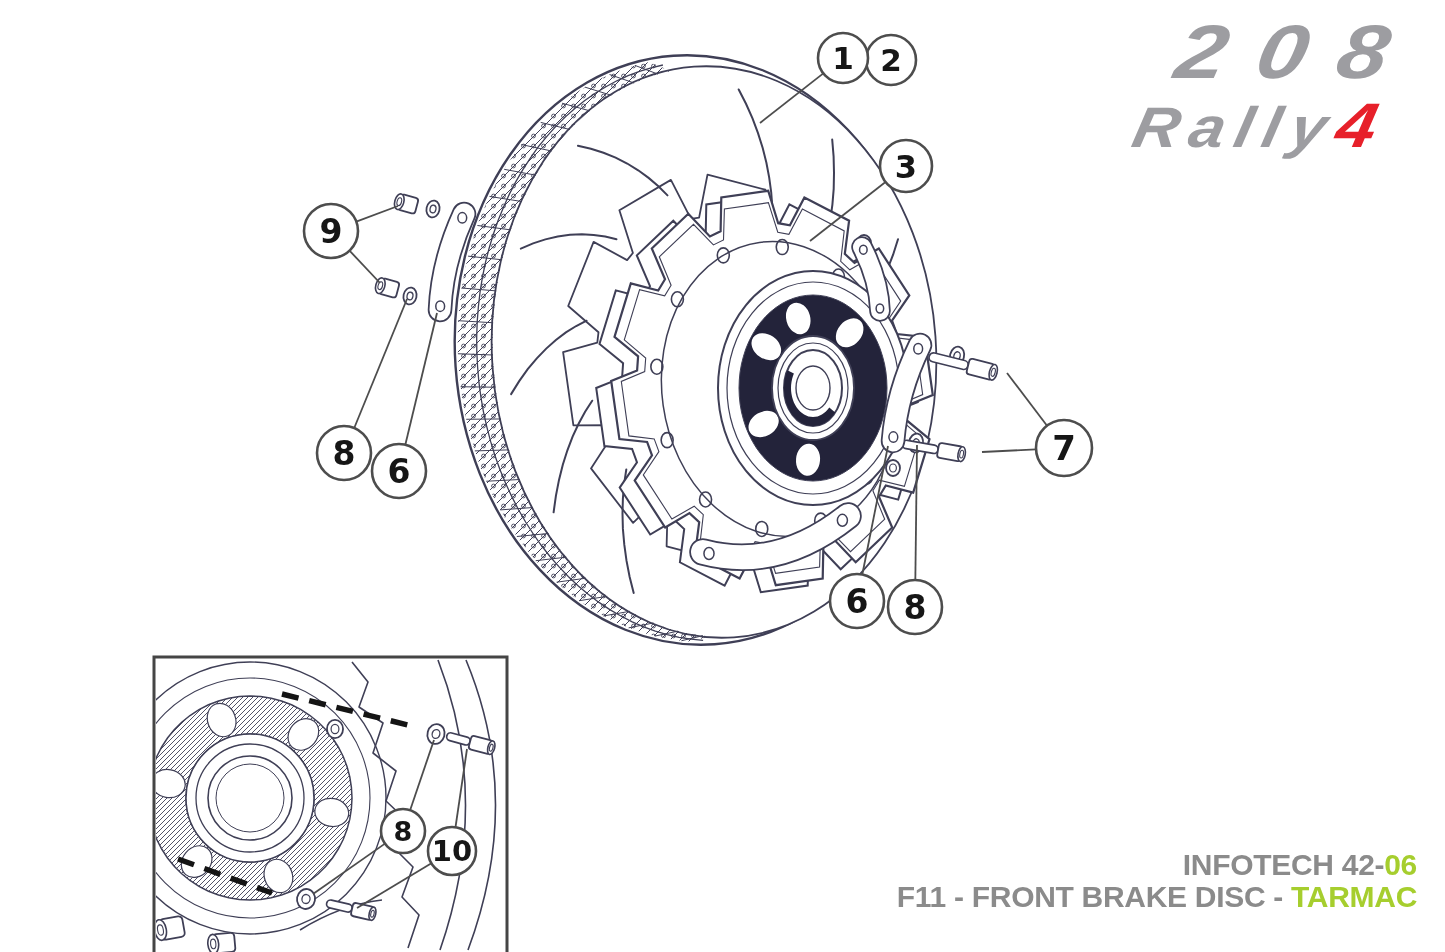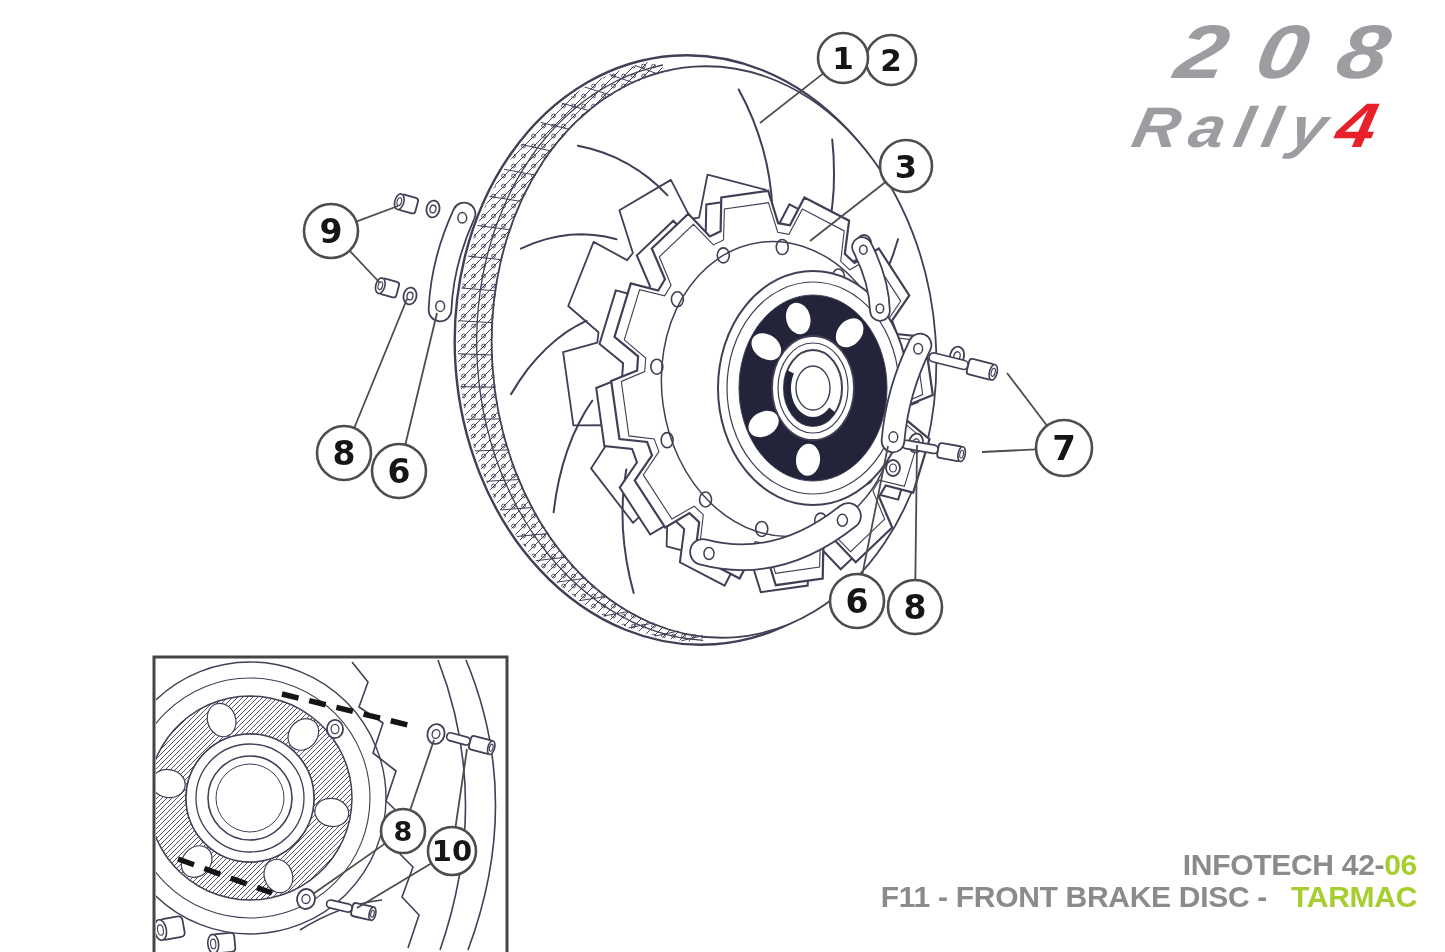--- a/index.html
+++ b/index.html
@@ -294,15 +294,15 @@
       </g>
   </svg>
 
   <div class="logo" style="color: rgb(157, 157, 161);">
     <div class="logo-model">208</div>
     <div class="logo-series"><span>Rally</span><span class="num" style="color: rgb(231, 32, 42);">4</span></div>
   </div>
 
   <div class="footer" style="color: rgb(139, 139, 139);">
     <div><span>INFOTECH 42-</span><span class="green" style="color: rgb(166, 206, 46);">06</span></div>
-    <div><span>F11 - FRONT BRAKE DISC - </span><span class="green" style="color: rgb(166, 206, 46); margin-left: 16px;">TARMAC</span></div>
+    <div><span>F11 - FRONT BRAKE DISC - </span><span class="green" style="color: rgb(166, 206, 46);">TARMAC</span></div>
   </div>
 </div>
 
 </body></html>

